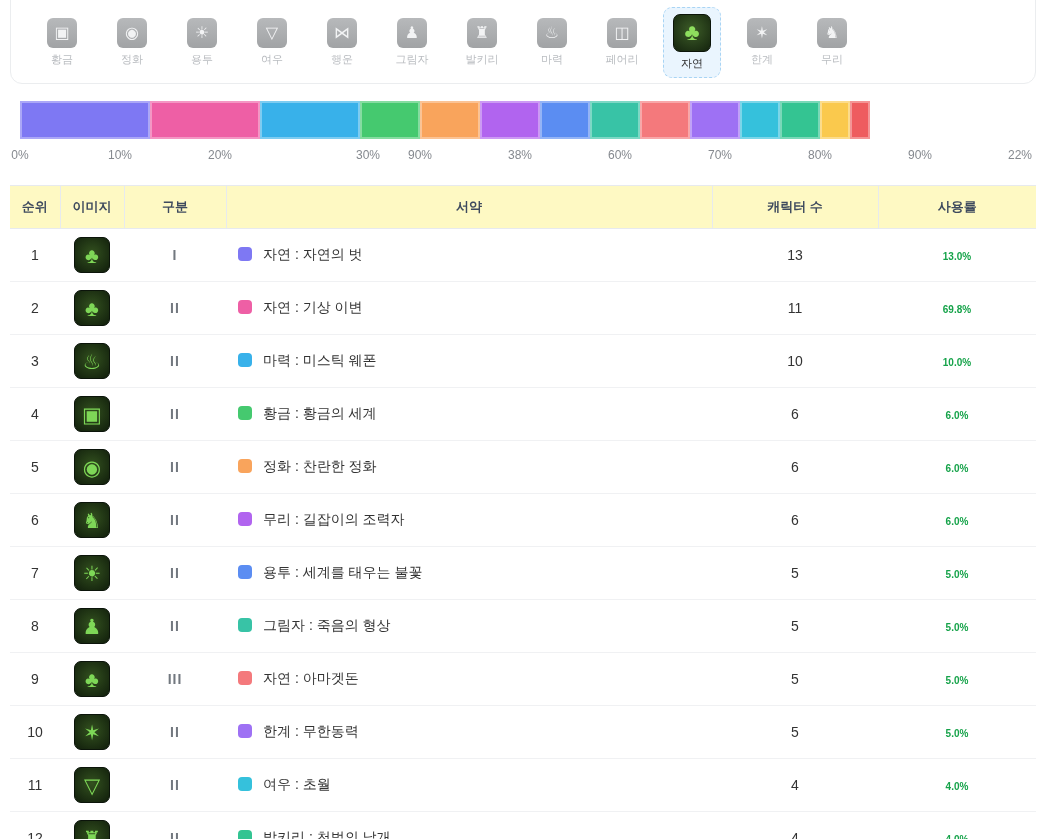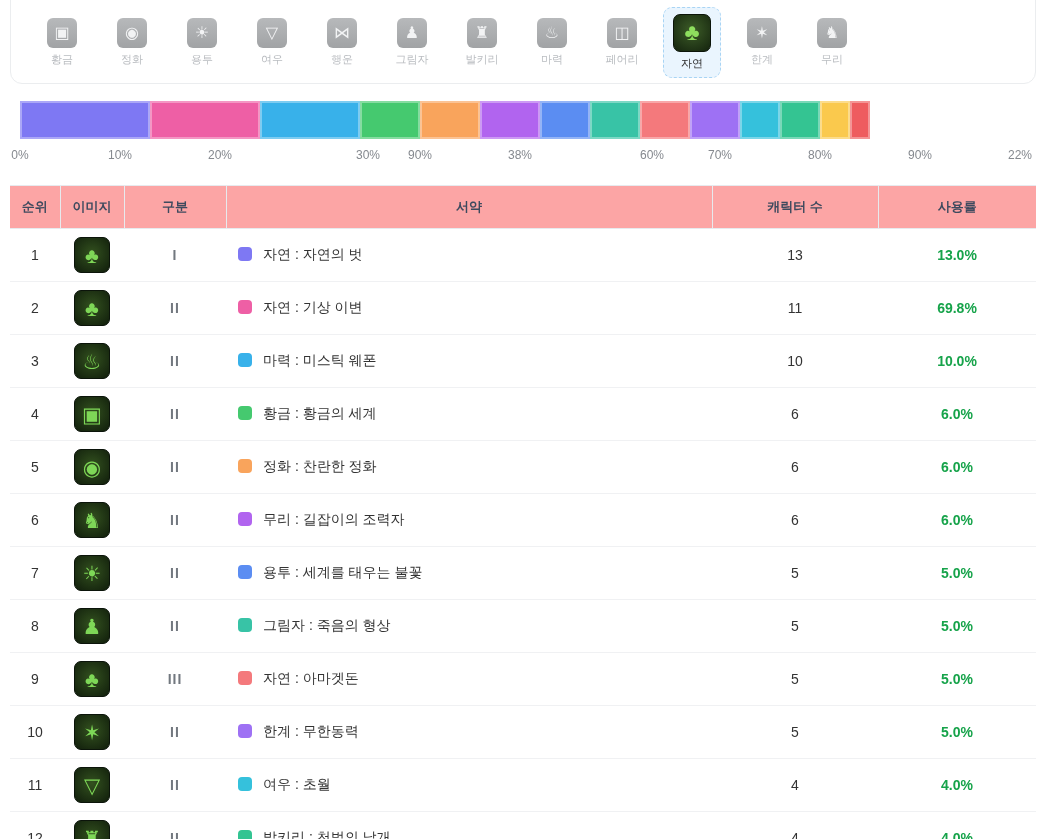--- a/index.html
+++ b/index.html
@@ -27,37 +27,37 @@
   .filter-item.selected .flabel{color:#2b2b2b;}
   
   .chart{margin:17px 26px 0 20px;}
   .bar{display:flex;height:38px;width:1000px;}
   .seg{height:100%;box-shadow:inset 0 0 0 2px rgba(255,255,255,0.35);}
   .axis{position:relative;height:24px;margin-top:9px;width:1000px;font-size:12px;color:#85898f;}
   .axis span{position:absolute;top:0;transform:translateX(-50%);white-space:nowrap;}
   .axis span:nth-child(1){left:0;}   .axis span:nth-child(2){left:10%;}
   .axis span:nth-child(3){left:20%;} .axis span:nth-child(4){left:30%;margin-left:48px;}
   .axis span:nth-child(5){left:40%;} .axis span:nth-child(6){left:50%;}
-  .axis span:nth-child(7){left:60%;margin-left:32px;} .axis span:nth-child(8){left:70%;}
+  .axis span:nth-child(7){left:60%;} .axis span:nth-child(8){left:70%;}
   .axis span:nth-child(9){left:80%;} .axis span:nth-child(10){left:90%;}
   .axis span:nth-child(11){left:100%;}
   
   table.rank{margin:13px 10px 0;width:1026px;border-collapse:collapse;table-layout:fixed;}
   col.c-rank{width:50px;} col.c-img{width:64px;} col.c-div{width:102px;}
   col.c-oath{width:486px;} col.c-count{width:166px;} col.c-usage{width:158px;}
   thead th{
-    background:#fca5a5;height:43px;box-sizing:border-box;
+    background:#fef9c3;height:43px;box-sizing:border-box;
     border-top:1px solid #e7eaee;border-bottom:1px solid #e7eaee;border-left:1px solid #e7eaee;
     font-size:13px;font-weight:700;color:#3e4a5e;text-align:center;}
   thead th:first-child{border-left:none;}
   tbody td{height:50px;border-bottom:1px solid #f0f1f3;text-align:center;font-size:14px;color:#333;}
   td.oath-cell{text-align:left;padding-left:12px;}
   .swatch{display:inline-block;width:14px;height:14px;border-radius:4px;margin-right:11px;vertical-align:-2px;}
   .division{font-weight:700;color:#72787f;font-size:14px;letter-spacing:1px;}
-  .usage{font-weight:700;color:#16a34a;font-size:14px;}
+  .usage{font-weight:700;color:#16a34a;font-size:10px;}
   .ricon{width:36px;height:36px;margin:0 auto;border-radius:7px;box-sizing:border-box;
     background:radial-gradient(circle at 50% 45%,#33511f,#101d0b);
     display:flex;align-items:center;justify-content:center;
     color:#7ed757;font-size:21px;line-height:1;border:1px solid #0b140a;}
 </style>
 </head>
 <body>
 
 <div class="filter-card">
   <div class="filter-item">

